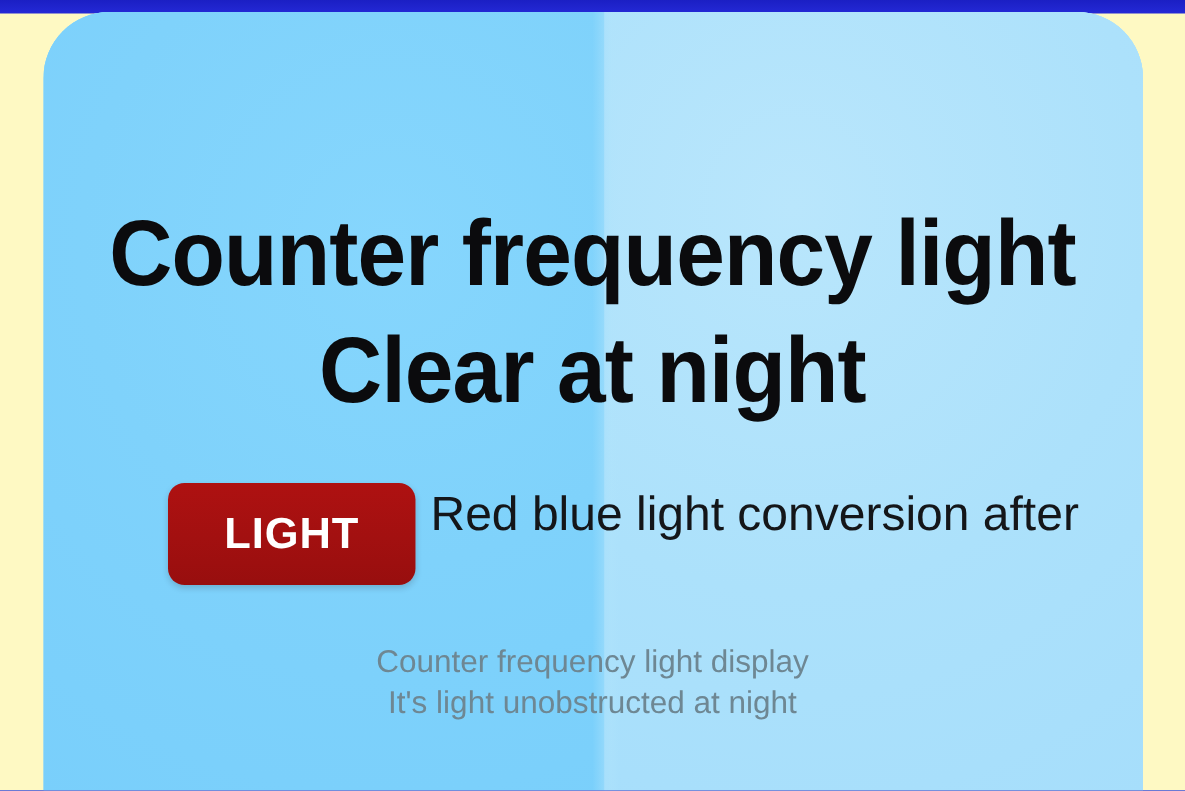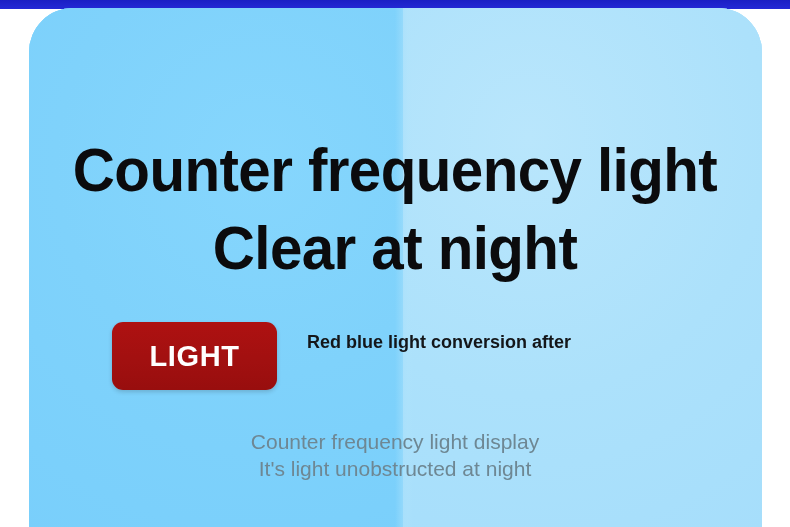--- a/index.html
+++ b/index.html
@@ -12,21 +12,21 @@
     font-family: "Liberation Sans", sans-serif;
     -webkit-font-smoothing: antialiased;
   }
 
   
   #banner {
     position: relative;
     width: 790px;
     height: 527px;
     overflow: hidden;
-    background: #ffffff;
+    background: #fef9c3;
   }
 
   
   .frame-top-shade {
     position: absolute;
     left: 0;
     top: 0;
     width: 790px;
     height: 9px;
     background: linear-gradient(180deg, #1b1fc4 0%, #2429d6 100%);
@@ -105,21 +105,21 @@
   }
   .headline .hl-line { display: block; }
 
   
   .feature-row {
     position: absolute;
     left: 112px;
     top: 322px;
     display: flex;
     align-items: flex-start;
-    gap: 30px;
+    gap: 10px;
   }
 
   .light-badge {
     flex: 0 0 auto;
     width: 165px;
     height: 68px;
     border-radius: 11px;
     background: linear-gradient(180deg, #ae1111 0%, #a21010 55%, #980e0e 100%);
     box-shadow: 0 2px 4px rgba(30,20,20,0.18);
     display: flex;
@@ -128,22 +128,22 @@
     color: #ffffff;
     font-family: "Liberation Sans", sans-serif;
     font-weight: 700;
     font-size: 29px;
     letter-spacing: 0.6px;
   }
 
   .feature-desc {
     color: #141619;
     font-family: "Liberation Sans", sans-serif;
-    font-weight: 700;
-    font-size: 18px;
+    font-weight: 400;
+    font-size: 32px;
     line-height: 35px;
     padding-top: 3px;
     white-space: nowrap;
   }
   .feature-desc .fd-line { display: block; }
 
   .footnote {
     position: absolute;
     left: 0;
     right: 0;

